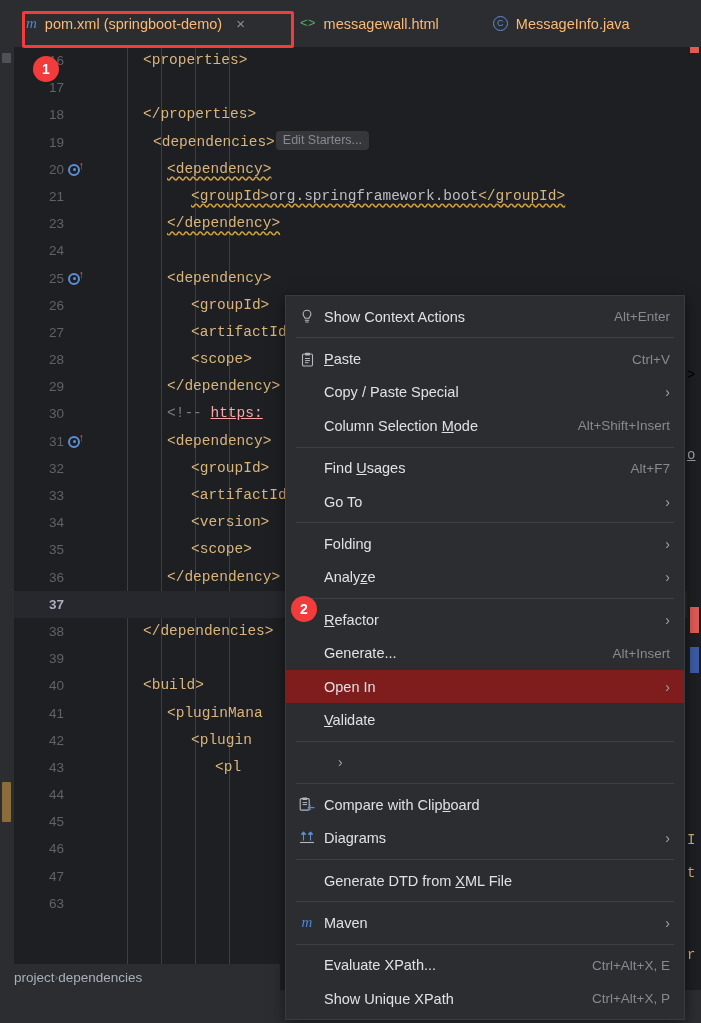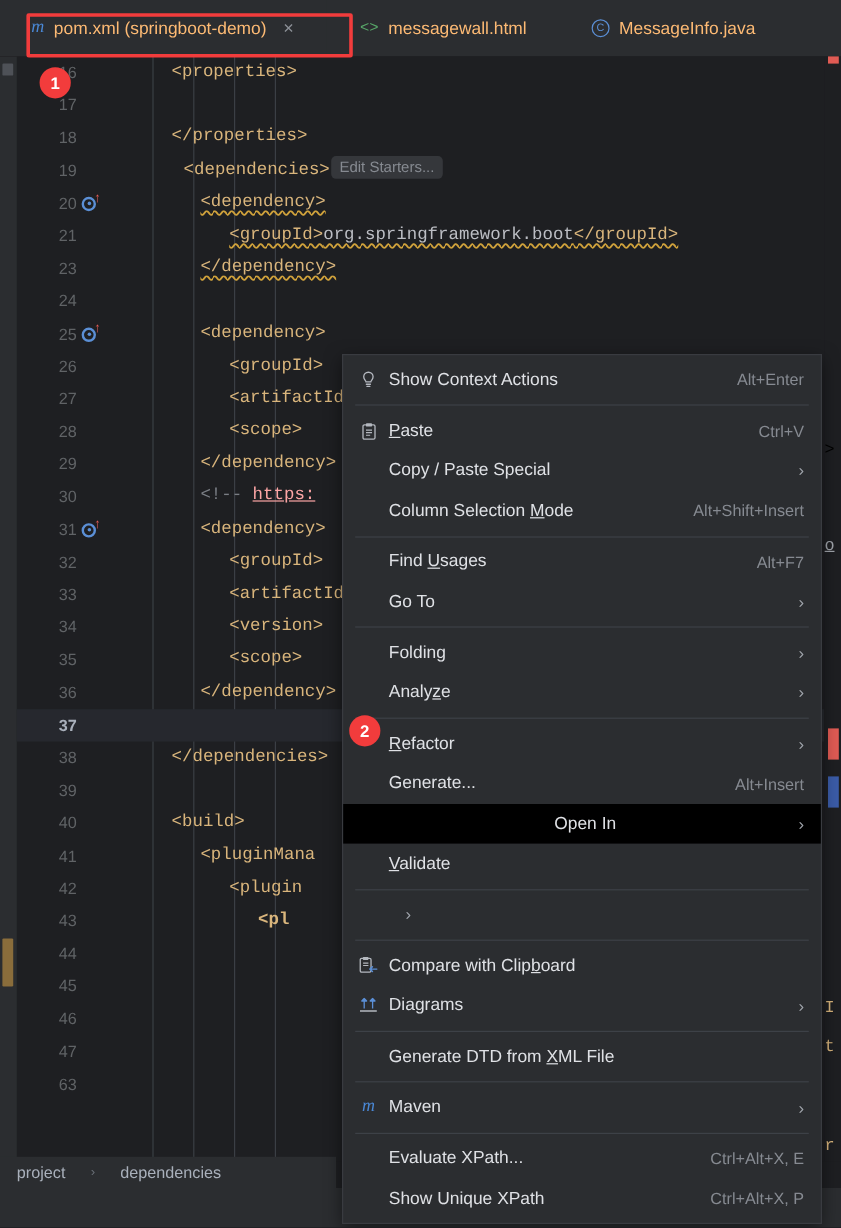--- a/index.html
+++ b/index.html
@@ -115,21 +115,21 @@
   .markers {
     position: absolute; right: 0; top: 47px; width: 14px; bottom: 55px;
     background: #1e1f22;
   }
   .markers .m { position: absolute; right: 2px; width: 9px; height: 4px; }
 
   
   .breadcrumb {
     position: absolute; left: 0; bottom: 33px; width: 280px; height: 26px;
     background: #2b2d30; display: flex; align-items: center;
-    padding-left: 14px; gap: 21px;
+    padding-left: 14px; gap: 0;
   }
   .crumb { color: #a9b0bb; font-size: 13.5px; }
   .crumb-sep { color: #6b7078; font-size: 11px; }
   .bottomfill {
     position: absolute; left: 0; bottom: 0; width: 701px; height: 33px;
     background: #2b2d30;
   }
 
   
   .ctxmenu {
@@ -138,21 +138,21 @@
     border: 1px solid #393b40;
     box-shadow: 0 4px 14px rgba(0,0,0,.5);
     padding: 4px 0;
     z-index: 50;
   }
   .mi {
     position: relative; display: flex; align-items: center;
     height: 33.4px; padding: 0 14px 0 10px;
     color: #dfe1e5; font-size: 14.5px;
   }
-  .mi.sel { background: #000000; text-align: center; }
+  .mi.sel { background: #7f1d1d; }
   .mi-icon {
     width: 22px; min-width: 22px; height: 18px; margin-right: 6px;
     display: flex; align-items: center; justify-content: center;
     color: #b4b8bf; font-size: 14px;
   }
   .mi-label { flex: 1; white-space: nowrap; }
   .mi-label .mn { text-decoration: underline; }
   .mi-accel { color: #868a91; font-size: 13.5px; margin-left: 18px; white-space: nowrap; }
   .mi-arrow { color: #9fa3aa; font-size: 14px; margin-left: 14px; }
   .sep { height: 1px; background: #3d4147; margin: 4px 10px; }
@@ -211,21 +211,21 @@
           <div class="line"><div class="gutter">33</div><div class="code" style="left: 177px;"><span class="tagp">&lt;artifactId&gt;</span></div></div>
           <div class="line"><div class="gutter">34</div><div class="code" style="left: 177px;"><span class="tagp">&lt;version&gt;</span></div></div>
           <div class="line"><div class="gutter">35</div><div class="code" style="left: 177px;"><span class="tagp">&lt;scope&gt;</span></div></div>
           <div class="line"><div class="gutter">36</div><div class="code" style="left: 153px;"><span class="tagp">&lt;/dependency&gt;</span></div></div>
           <div class="line current"><div class="gutter current">37</div><div class="code" style="left: 81px;"></div></div>
           <div class="line"><div class="gutter">38</div><div class="code" style="left: 129px;"><span class="tagp">&lt;/dependencies&gt;</span></div></div>
           <div class="line"><div class="gutter">39</div><div class="code" style="left: 81px;"></div></div>
           <div class="line"><div class="gutter">40</div><div class="code" style="left: 129px;"><span class="tagp">&lt;build&gt;</span></div></div>
           <div class="line"><div class="gutter">41</div><div class="code" style="left: 153px;"><span class="tagp">&lt;pluginMana</span></div></div>
           <div class="line"><div class="gutter">42</div><div class="code" style="left: 177px;"><span class="tagp">&lt;plugin</span></div></div>
-          <div class="line"><div class="gutter">43</div><div class="code" style="left: 201px; font-weight: bold;"><span class="tagp">&lt;pl</span></div></div>
+          <div class="line"><div class="gutter">43</div><div class="code" style="left: 201px;"><span class="tagp">&lt;pl</span></div></div>
           <div class="line"><div class="gutter">44</div><div class="code" style="left: 81px;"></div></div>
           <div class="line"><div class="gutter">45</div><div class="code" style="left: 81px;"></div></div>
           <div class="line"><div class="gutter">46</div><div class="code" style="left: 81px;"></div></div>
           <div class="line"><div class="gutter">47</div><div class="code" style="left: 81px;"></div></div>
           <div class="line"><div class="gutter">63</div><div class="code" style="left: 81px;"></div></div>
         </div>
     </div>
   </div>
 
   <div class="markers">

